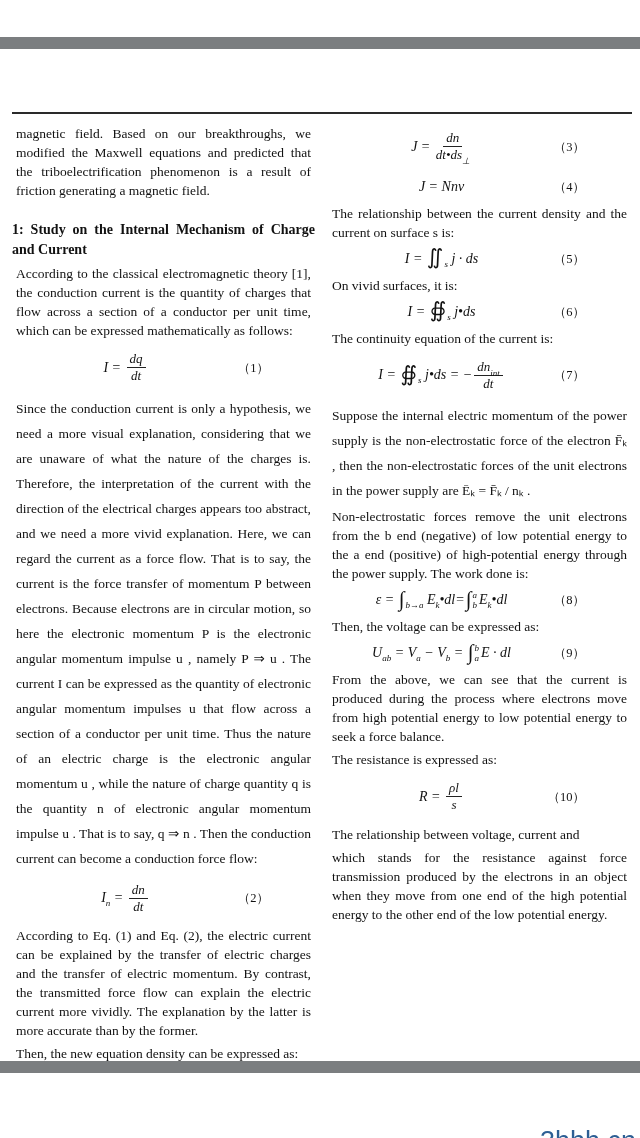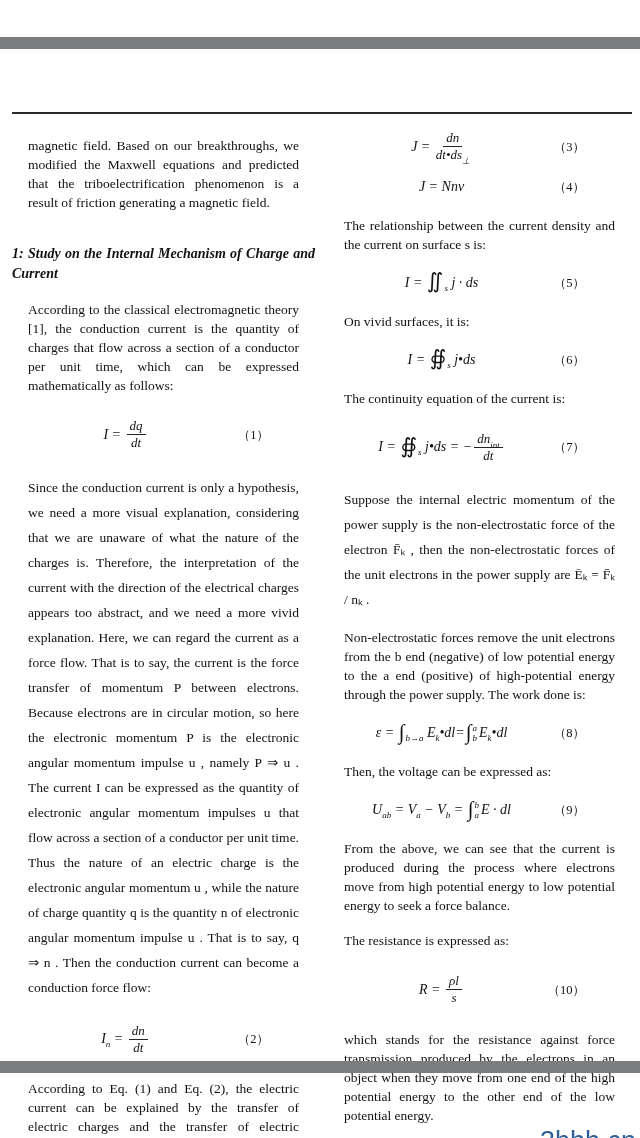--- a/index.html
+++ b/index.html
@@ -7,23 +7,23 @@
     width:640px;height:1138px;position:relative;overflow:hidden;
     background:#ffffff;color:#111;
     font-family:"Liberation Serif", serif;
   }
   .top-bar,.bottom-bar{position:absolute;left:0;width:640px;height:12px;background:#7b7e80;}
   .top-bar{top:37px;}
   .bottom-bar{top:1061px;}
   .rule{position:absolute;left:12px;right:8px;top:112px;border-top:2px solid #2a2a2a;}
   .content{position:absolute;left:12px;top:120px;width:620px;display:flex;gap:13px;}
   .col{width:303px;}
-  .para{margin:16px;font-size:13.5px;line-height:19px;text-align:justify;}
+  .para{margin:4px;font-size:13.5px;line-height:19px;text-align:justify;}
   .para.loose{line-height:25px;}
-  .heading{margin:0;font-size:14px;line-height:20px;font-weight:bold;text-align:justify;font-style:italic;}
+  .heading{margin:0;font-size:14px;line-height:20px;font-weight:bold;text-align:justify;}
   .eq{position:relative;margin:3px 0;display:flex;align-items:center;justify-content:center;min-height:26px;}
   .eq-body{display:inline-flex;align-items:center;transform:translateX(-38px);font-style:italic;font-size:14px;white-space:pre;}
   .eq-num{position:absolute;right:46px;top:50%;transform:translateY(-50%);font-style:normal;font-size:12.5px;}
   .mtxt{white-space:pre;}
   .msub{font-size:9px;position:relative;top:5px;font-style:italic;white-space:pre;}
   .mbig{font-size:21px;font-style:normal;line-height:1;margin:0 1px;position:relative;top:-1px;}
   .mss{display:inline-flex;flex-direction:column;font-size:9px;line-height:1.15;font-style:italic;justify-content:center;margin-right:2px;}
   .frac{display:inline-flex;flex-direction:column;align-items:center;line-height:1.1;margin:8px 2px;font-size:13px;}
   .frac .fnum{padding:0 3px 1px;border-bottom:1px solid #222;display:block;text-align:center;}
   .frac .fden{padding-top:1px;display:block;text-align:right;}
@@ -92,19 +92,19 @@
       <div class="eq">
         <span class="eq-body"><span class="mtxt">U</span><span class="msub">ab</span><span class="mtxt"> = V</span><span class="msub">a</span><span class="mtxt"> − V</span><span class="msub">b</span><span class="mtxt"> = </span><span class="mbig">∫</span><span class="mss"><span>b</span><span>a</span></span><span class="mtxt">E · dl</span></span>
         <span class="eq-num">（9）</span>
       </div>
       <p class="para">From the above, we can see that the current is produced during the process where electrons move from high potential energy to low potential energy to seek a force balance.</p>
       <p class="para">The resistance is expressed as:</p>
       <div class="eq">
         <span class="eq-body"><span class="mtxt">R = </span><span class="frac"><span class="fnum"><span class="mtxt">ρl</span></span><span class="fden"><span class="mtxt">s</span></span></span></span>
         <span class="eq-num">（10）</span>
       </div>
+      <p class="para">The relationship between voltage, current and</p>
       <p class="para">which stands for the resistance against force transmission produced by the electrons in an object when they move from one end of the high potential energy to the other end of the low potential energy.</p>
-      <p class="para">The relationship between voltage, current and</p>
     </div>
 </div>
 
 <div class="bottom-bar"></div>
 <div class="watermark">3hhh.cn</div>
 
 </body></html>

